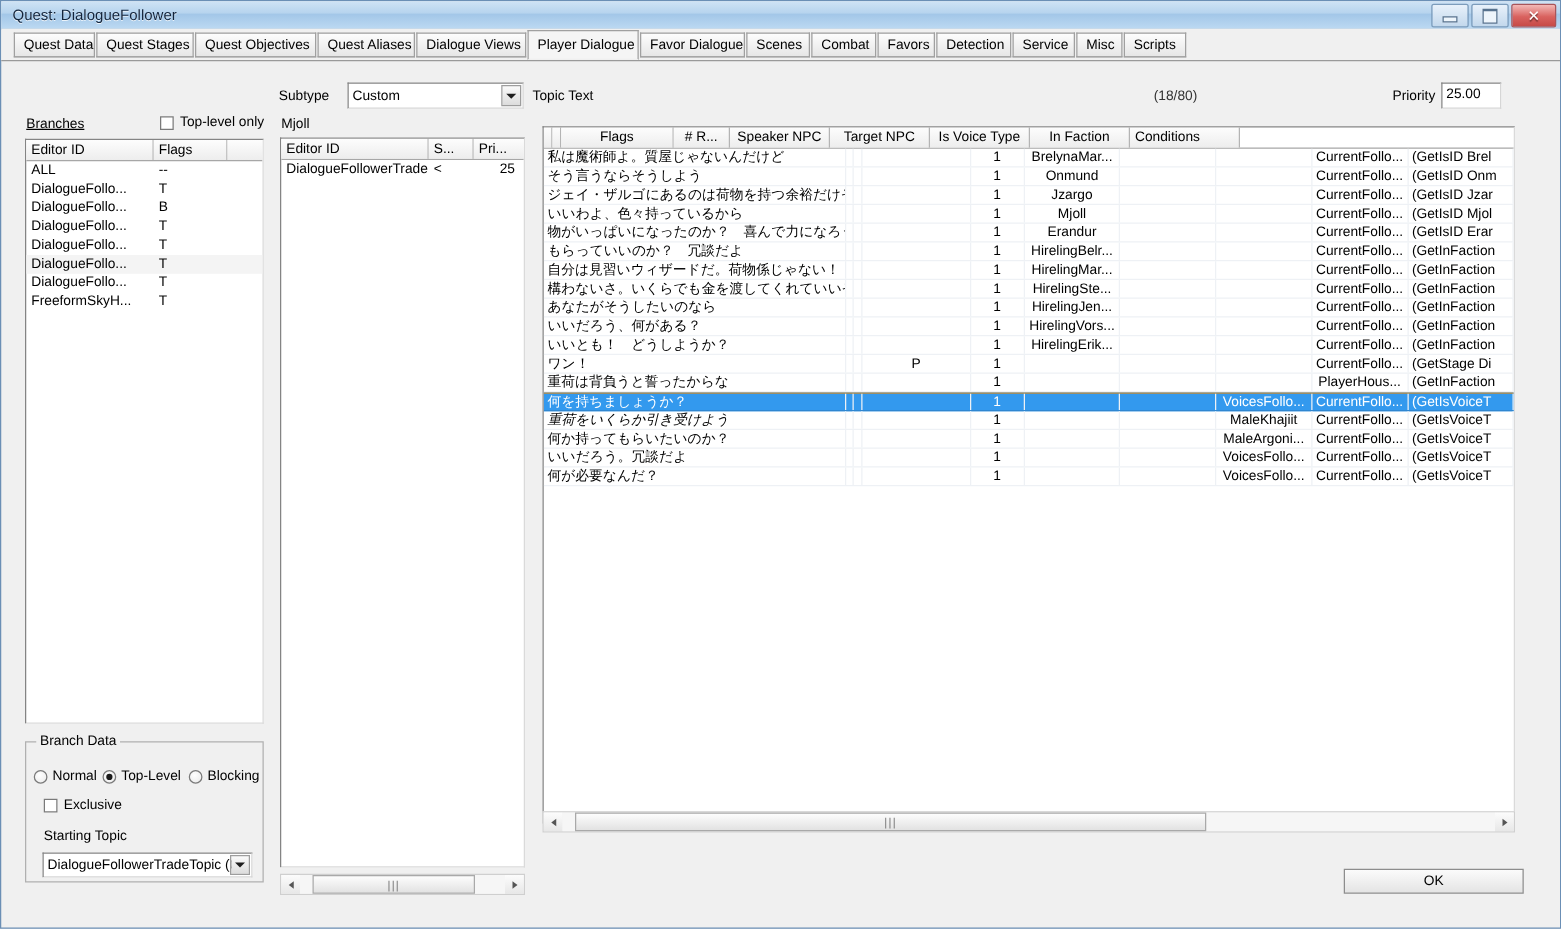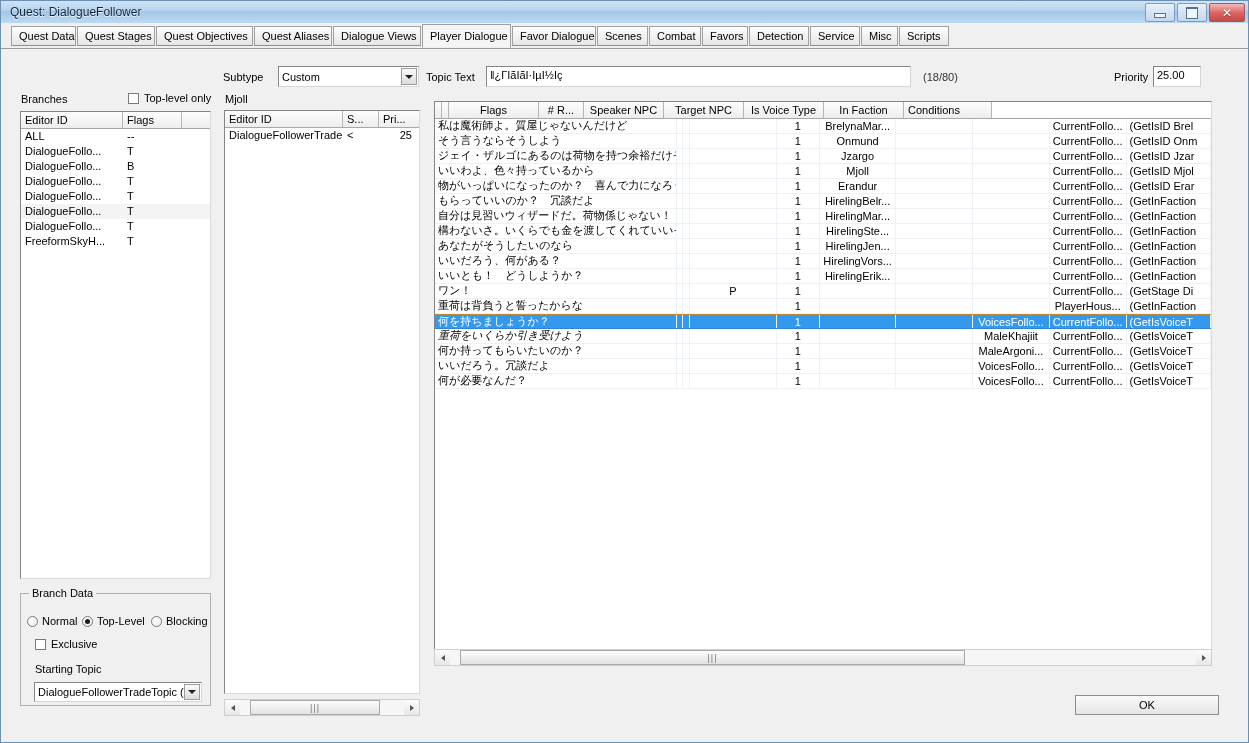--- a/index.html
+++ b/index.html
@@ -171,28 +171,27 @@
 
   <div class="lbl" style="left:222px;top:70px;">Subtype</div>
   <div class="combo" style="left:277px;top:65px;width:141px;height:21px;">
     <span>Custom</span>
     <span class="arrow">
         <i class="caret"></i>
       </span>
   </div>
 
   <div class="lbl" style="left:425px;top:70px;">Topic Text</div>
-  <div class="txtbox" style="left:485px;top:65px;width:425px;height:21px;">‖¿ГІãІãІ·ІµІ½Іç</div>
 
   <div class="lbl" style="left:922px;top:70px;color:#333;">(18/80)</div>
 
   <div class="lbl" style="left:1113px;top:70px;">Priority</div>
   <div class="txtbox" style="left:1152px;top:65px;width:48px;height:21px;">25.00</div>
 
-  <div class="lbl" style="left:20px;top:92px;">Branches</div>
+  <div class="lbl" style="left:20px;top:92px;text-decoration:underline;">Branches</div>
   <div class="check" style="left:127px;top:91px;">
     <span class="box"></span>
     <span>Top-level only</span>
   </div>
 
   <div class="listctl" style="left:19px;top:110px;width:191px;height:468px;">
     <div class="gridhead">
       <div class="gh" style="width:102px;">Editor ID</div>
       <div class="gh" style="width:59px;">Flags</div>
       <div class="gh last" style="width:28px;"></div>

